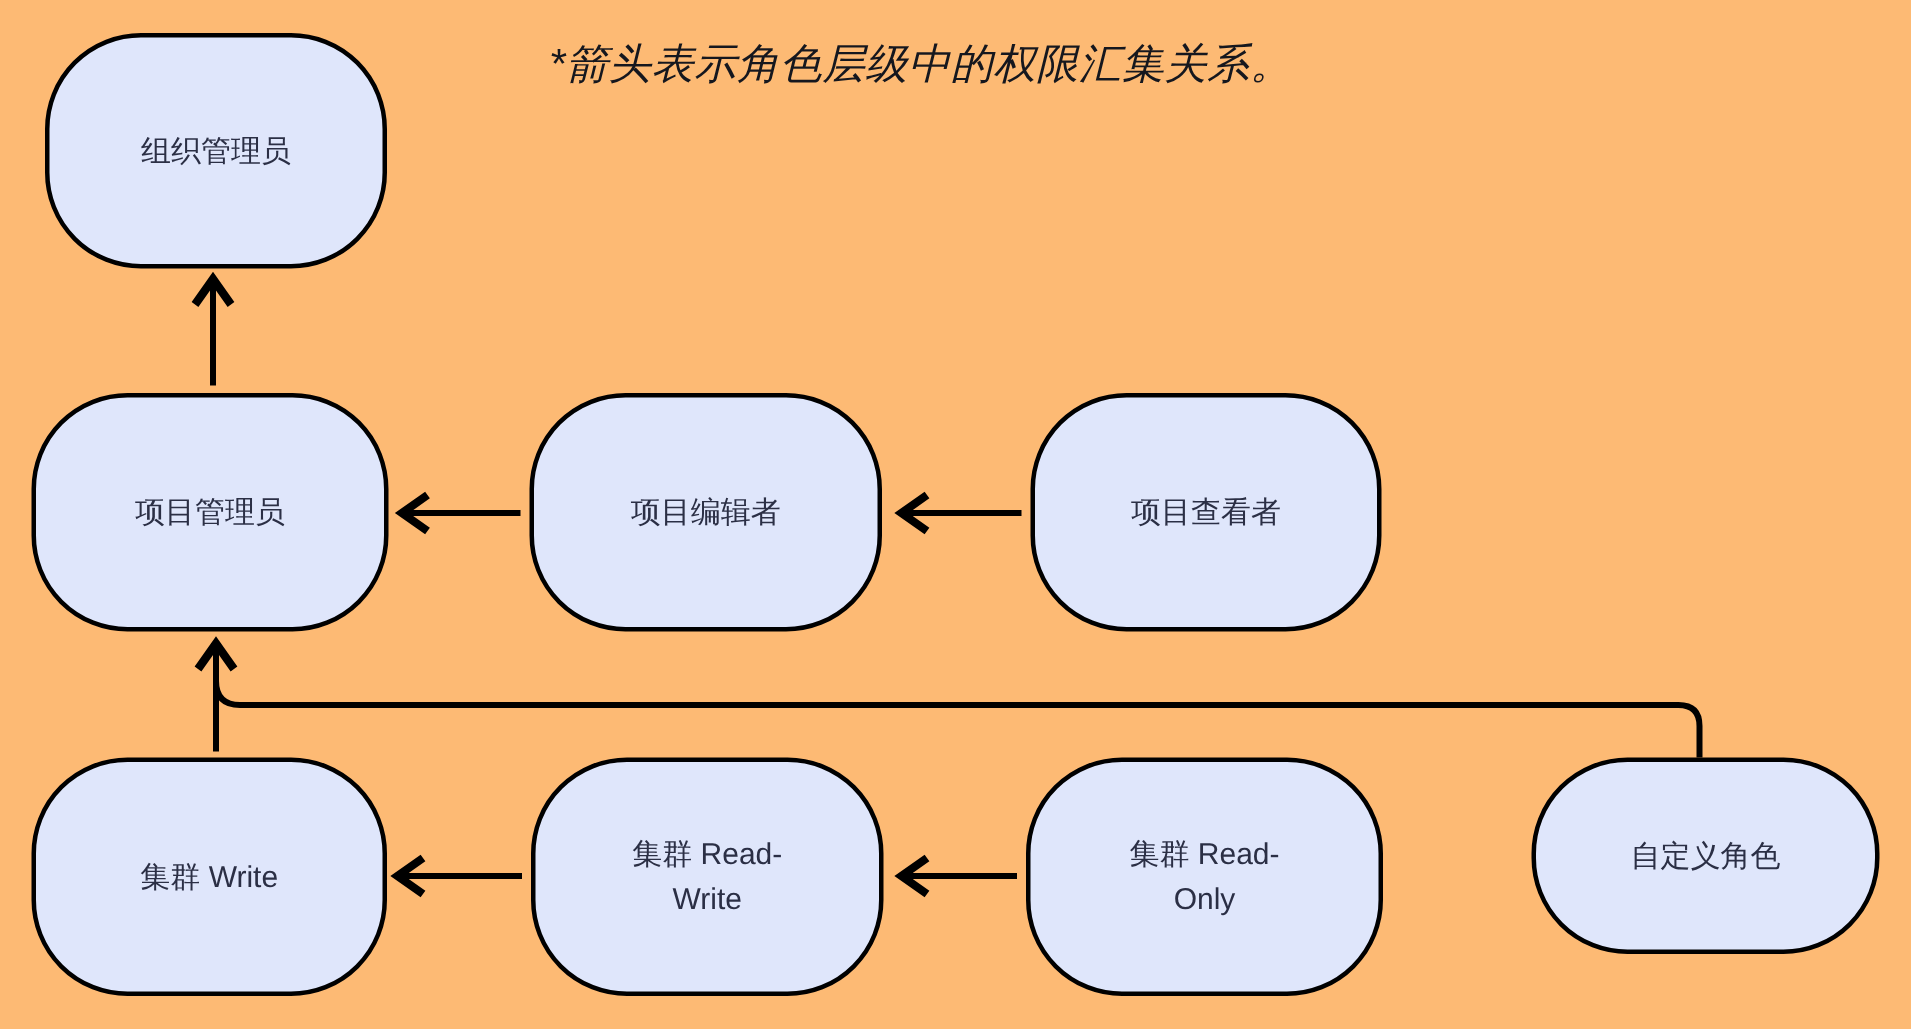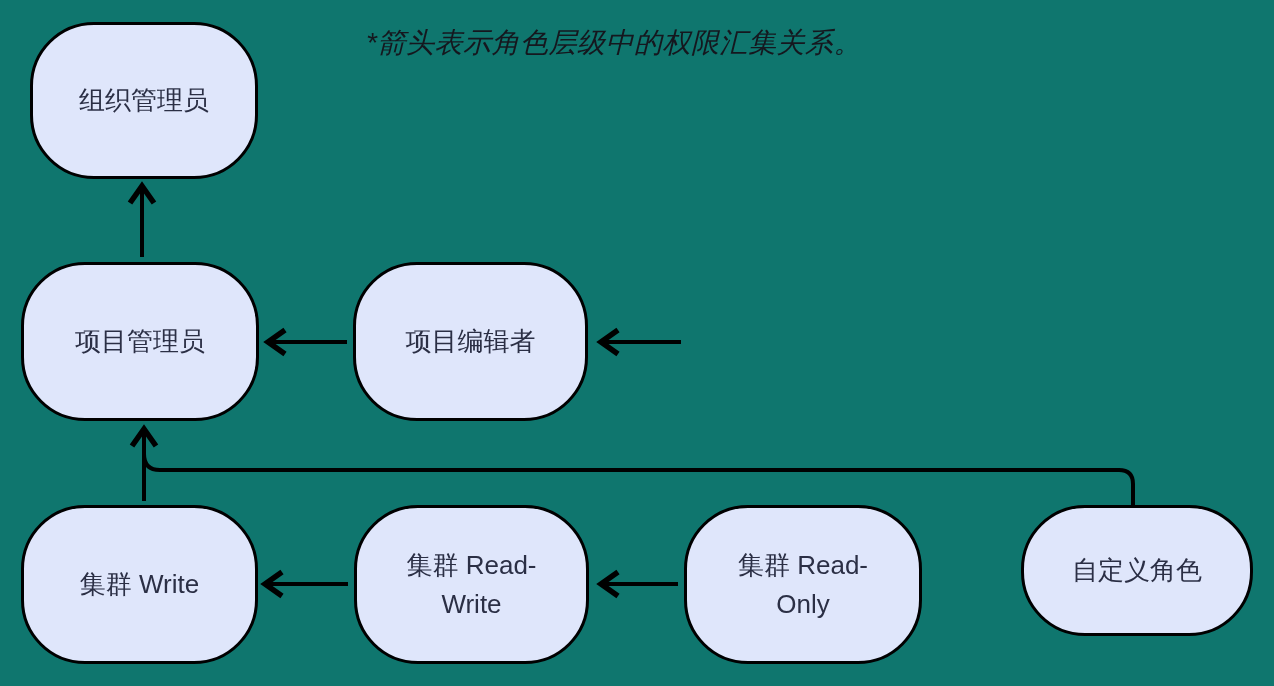--- a/index.html
+++ b/index.html
@@ -1,42 +1,42 @@
 <!DOCTYPE html>
 <html><head>
 <meta charset="utf-8">
 <style>
   html, body { margin: 0; padding: 0; background: #ffffff; }
   body { font-family: "Liberation Sans", sans-serif; }
   #canvas {
     position: relative;
     width: 1274px;
     height: 686px;
-    background: #0f766e;
+    background: #fdba74;
     overflow: hidden;
   }
   .edges-layer {
     position: absolute;
     left: 0; top: 0;
     width: 1274px; height: 686px;
     pointer-events: none;
   }
   .node {
     position: absolute;
     box-sizing: border-box;
     background: #dfe6fb;
     border: 3.5px solid #000000;
     border-radius: 64px;
     display: flex;
     align-items: center;
     justify-content: center;
     text-align: center;
   }
   .node-label {
-    font-size: 26px;
+    font-size: 20px;
     line-height: 1.5;
     color: #2b2f45;
     white-space: pre-line;
     padding: 0 14px;
   }
   .note {
     position: absolute;
     left: 366px;
     top: 24px;
     font-size: 28px;
@@ -106,20 +106,23 @@
   </div>
 
   <div class="node" id="node-project-admin">
     <span class="node-label">项目管理员</span>
   </div>
 
   <div class="node" id="node-project-editor">
     <span class="node-label">项目编辑者</span>
   </div>
 
+  <div class="node" id="node-project-viewer">
+    <span class="node-label">项目查看者</span>
+  </div>
 
   <div class="node" id="node-cluster-admin">
     <span class="node-label">集群 Write</span>
   </div>
 
   <div class="node" id="node-cluster-read-write">
     <span class="node-label">集群 Read-
 Write</span>
   </div>
 

